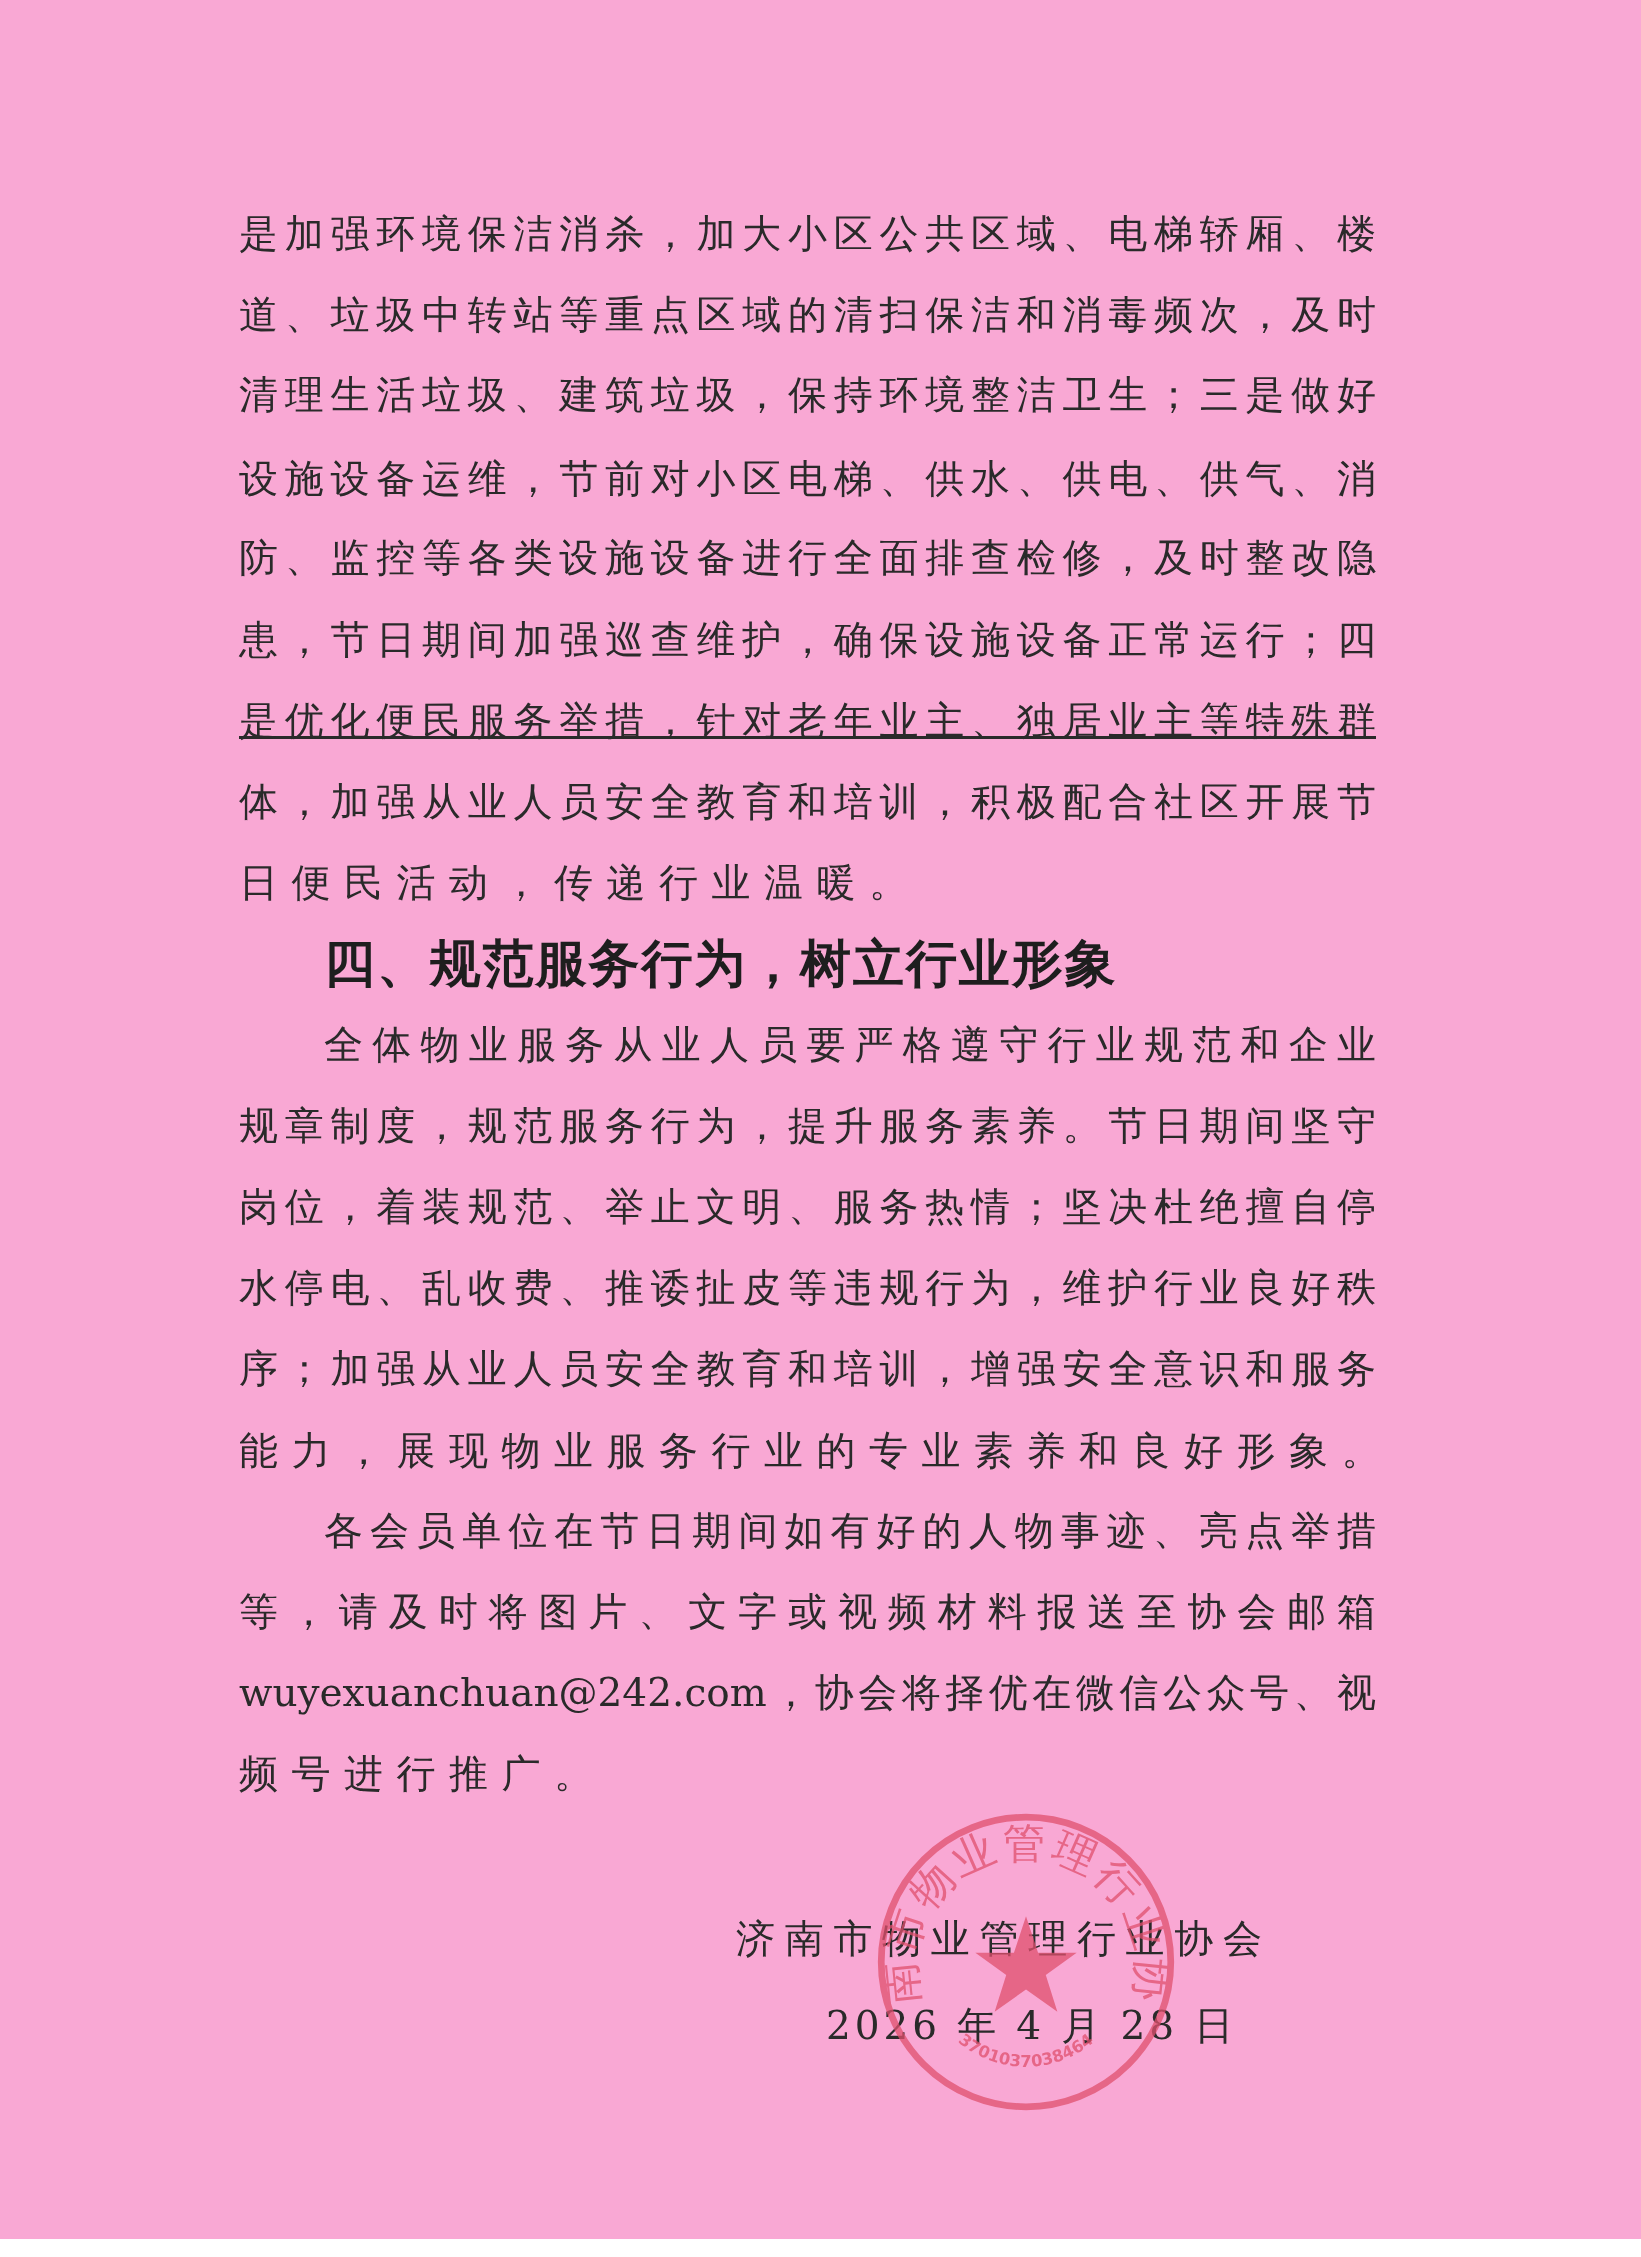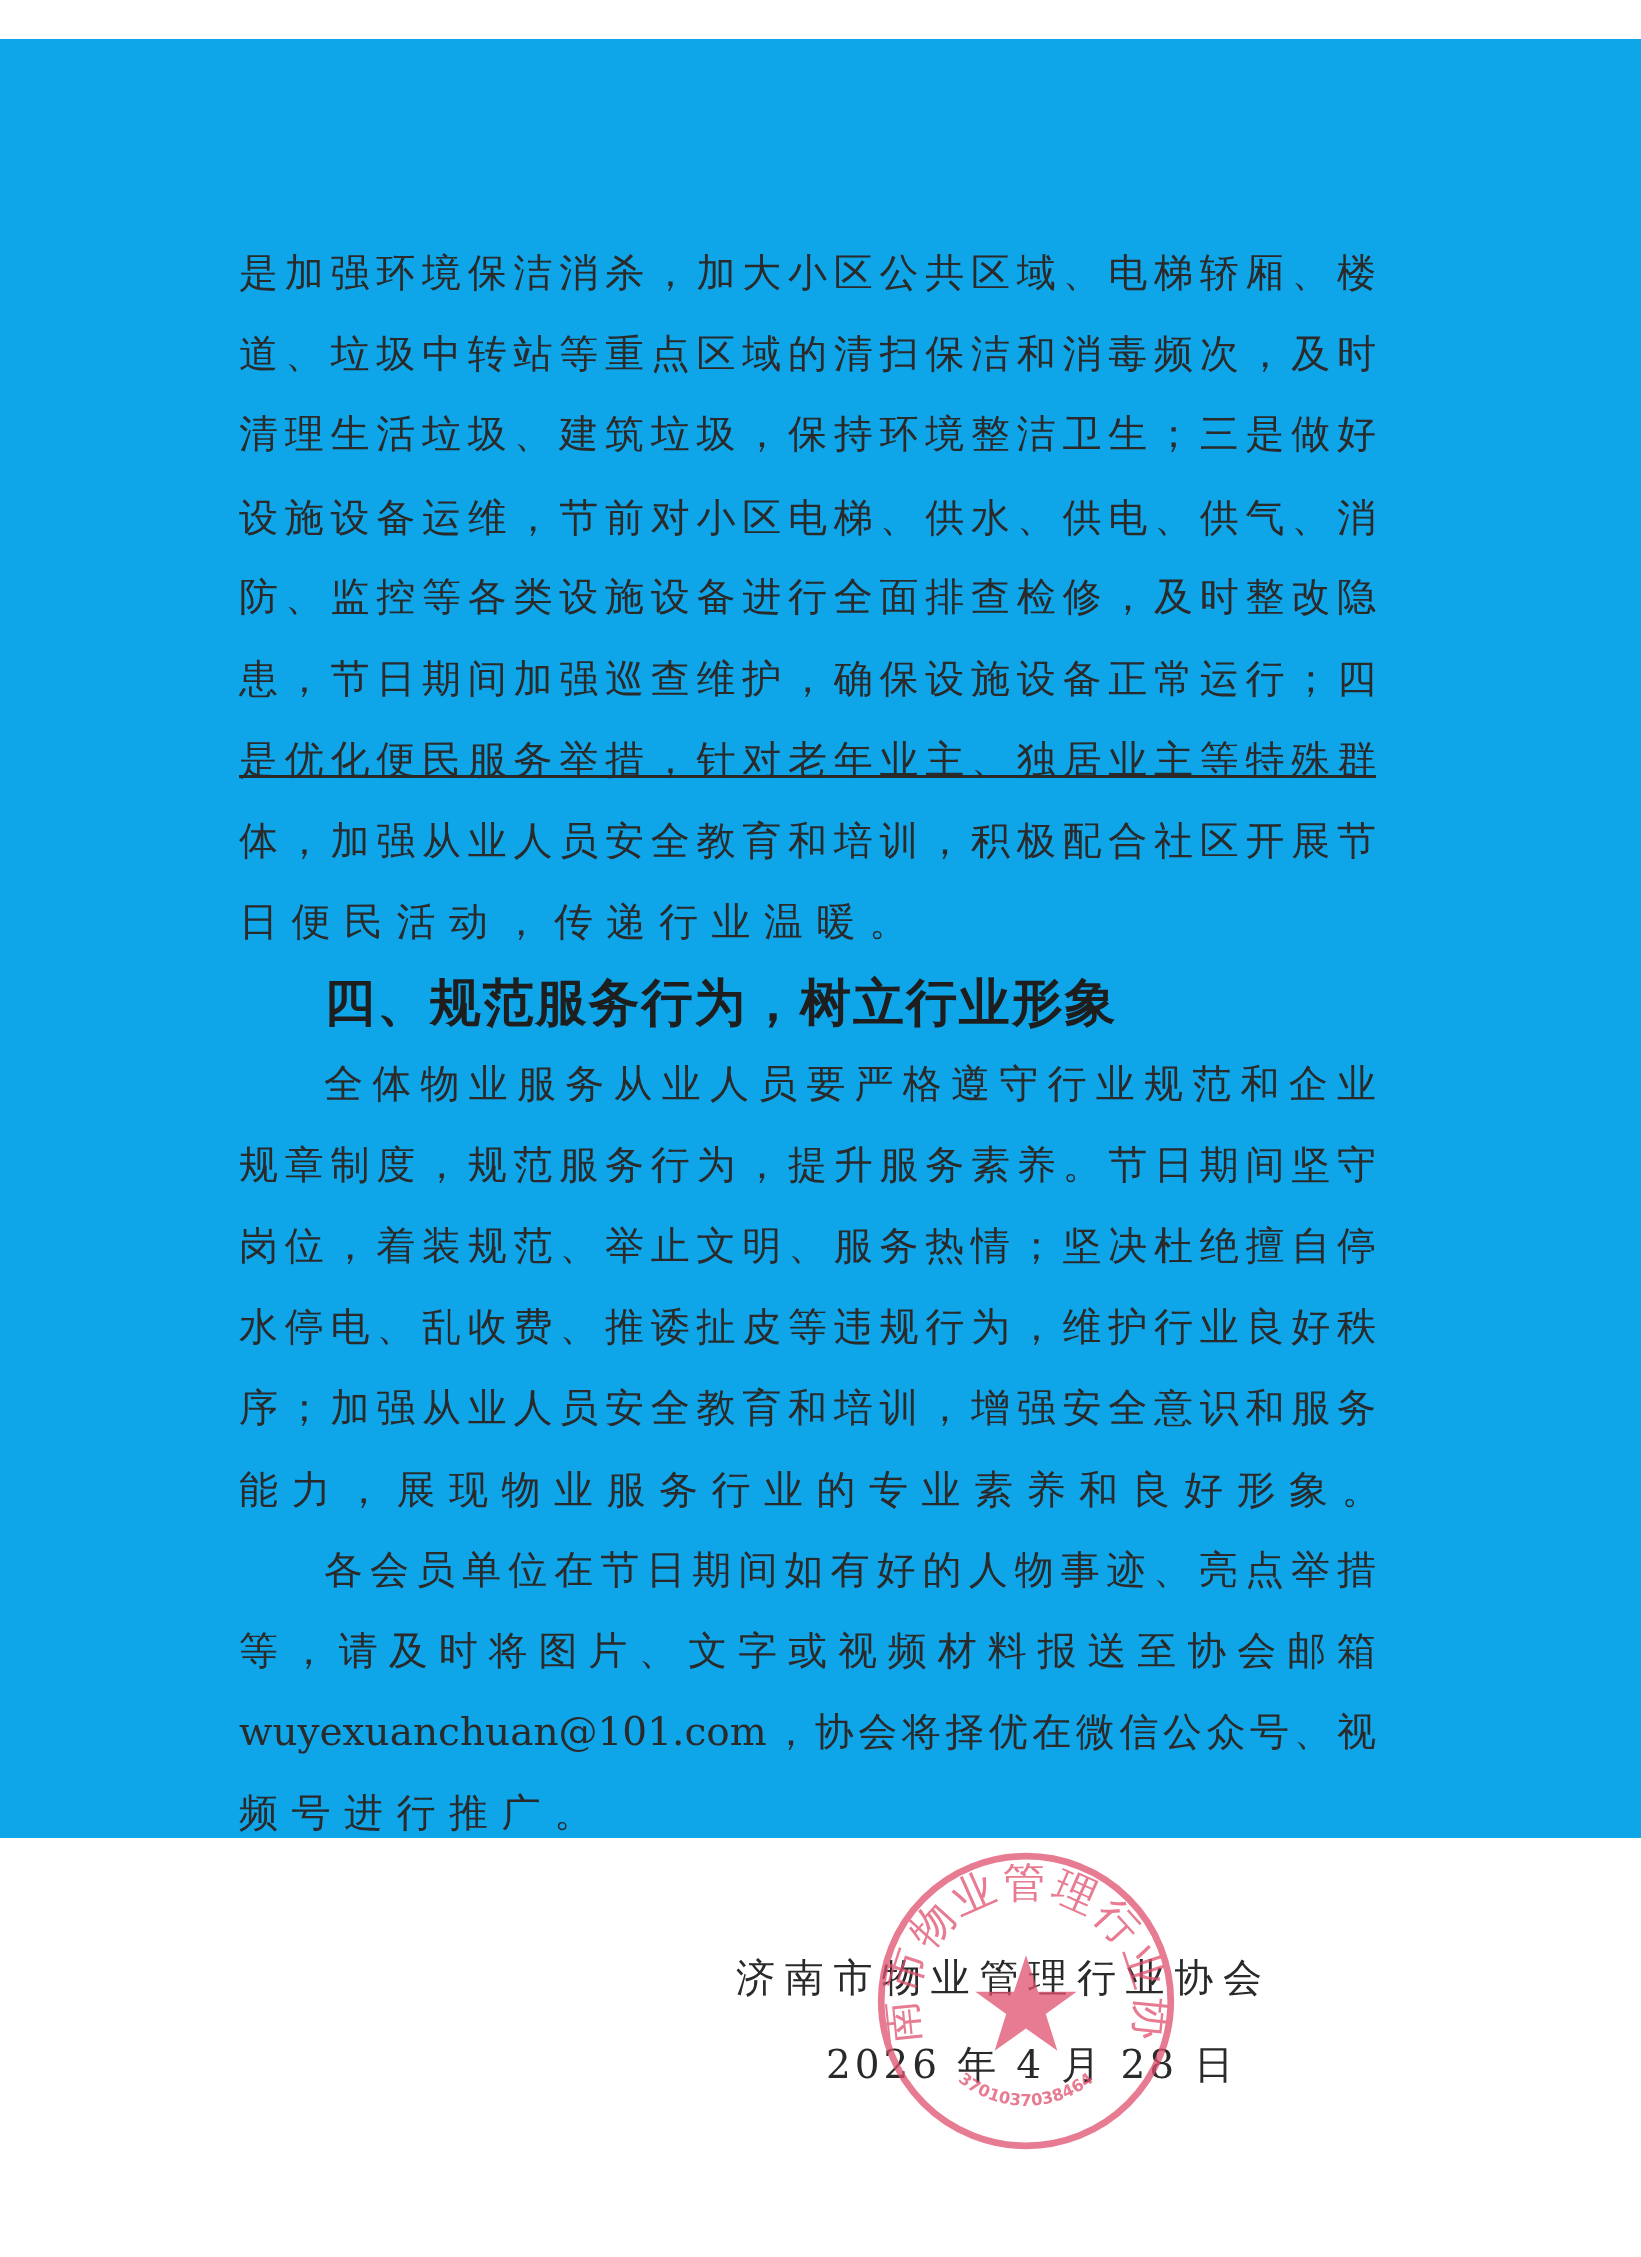--- a/index.html
+++ b/index.html
@@ -1,18 +1,18 @@
 <!DOCTYPE html>
 <html><head>
   <meta charset="utf-8">
   <style>
     html, body { margin: 0; padding: 0; background: #ffffff; }
     body { width: 1641px; height: 2257px; position: relative; overflow: hidden;
       font-family: "DejaVu Serif", "Liberation Serif", serif; color: #2a2a2a; }
-    .page { position: absolute; left: 0; top: 0; width: 1641px; height: 1799px; background: #0ea5e9; margin-top: 39px; }
+    .page { position: absolute; left: 0; top: 0; width: 1641px; height: 2239px; background: #f9a8d4; }
     .body-text { position: absolute; left: 239px; width: 1137px; }
     .line { position: absolute; left: 0; width: 1137px; height: 58px; font-size: 39px; line-height: 58px;
       white-space: nowrap; text-align: justify; text-align-last: justify; letter-spacing: 0; }
     .line.last { text-align-last: left; letter-spacing: 13.5px; }
     .line.indent { padding-left: 85px; box-sizing: border-box; }
     .heading { position: absolute; left: 324px; font-size: 51px; line-height: 58px; font-weight: bold;
       font-family: "DejaVu Sans", "Liberation Sans", sans-serif; color: #1e1e1e; letter-spacing: 1.9px; }
     .sig { position: absolute; font-size: 39px; line-height: 58px; letter-spacing: 9.7px; color: #2a2a2a; z-index: 2; }
     .stamp { position: absolute; left: 874px; top: 1810px; width: 304px; height: 304px; z-index: 3; opacity: 0.75; }
   </style>
@@ -40,21 +40,21 @@
     <div class="line" style="top:81px;">规章制度，规范服务行为，提升服务素养。节日期间坚守</div>
     <div class="line" style="top:162px;">岗位，着装规范、举止文明、服务热情；坚决杜绝擅自停</div>
     <div class="line" style="top:243px;">水停电、乱收费、推诿扯皮等违规行为，维护行业良好秩</div>
     <div class="line" style="top:324px;">序；加强从业人员安全教育和培训，增强安全意识和服务</div>
     <div class="line last" style="top:406px;">能力，展现物业服务行业的专业素养和良好形象。</div>
   </div>
 
   <div class="body-text" style="top:1502px;">
     <div class="line indent" style="top:0px;">各会员单位在节日期间如有好的人物事迹、亮点举措</div>
     <div class="line" style="top:81px;">等，请及时将图片、文字或视频材料报送至协会邮箱</div>
-    <div class="line" style="top:162px;">wuyexuanchuan@101.com，协会将择优在微信公众号、视</div>
+    <div class="line" style="top:162px;">wuyexuanchuan@242.com，协会将择优在微信公众号、视</div>
     <div class="line last" style="top:243px;">频号进行推广。</div>
   </div>
 
   <div class="sig" style="left:736px; top:1910px;">济南市物业管理行业协会</div>
   <div class="sig" style="left:826px; top:1997px; letter-spacing:3.9px;">2026 年 4 月 28 日</div>
 
   <svg class="stamp" viewBox="0 0 315 315">
     <defs>
       <path id="ringPath" d="M 52,210 A 115,115 0 1,1 263,210" fill="none"></path>
       <path id="codePath" d="M 78,232 A 110,110 0 0,0 237,232" fill="none"></path>

